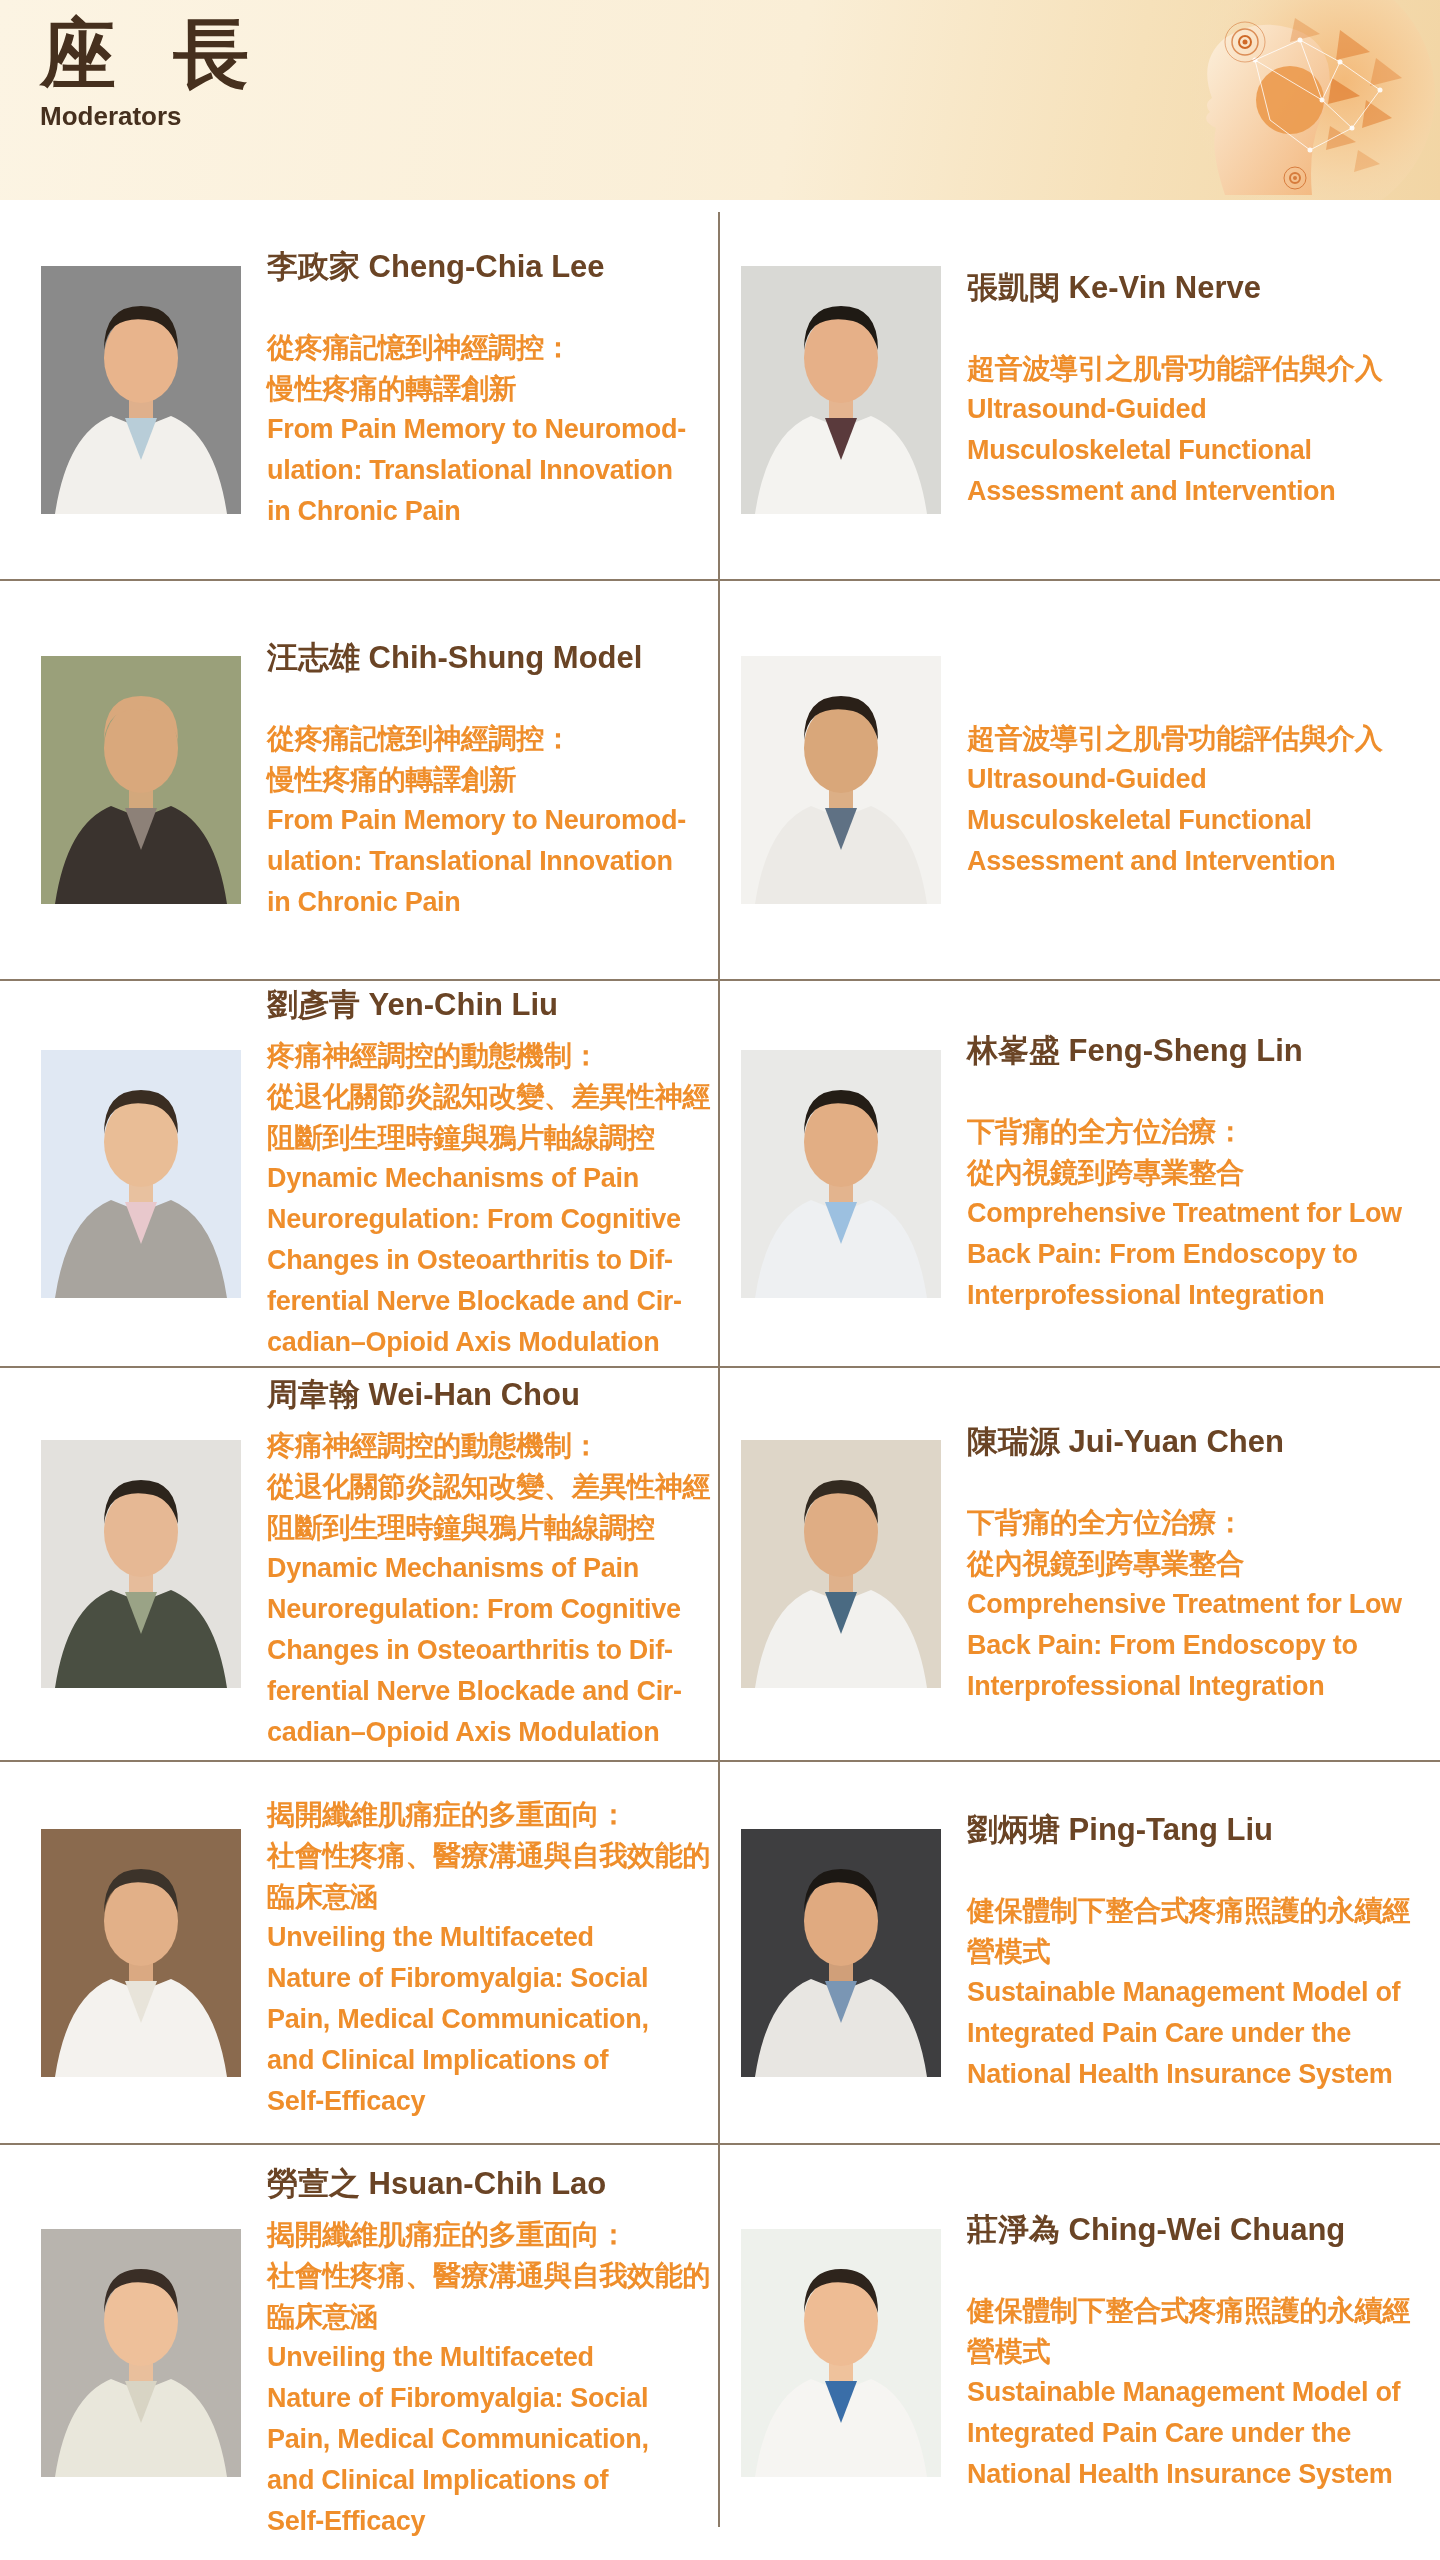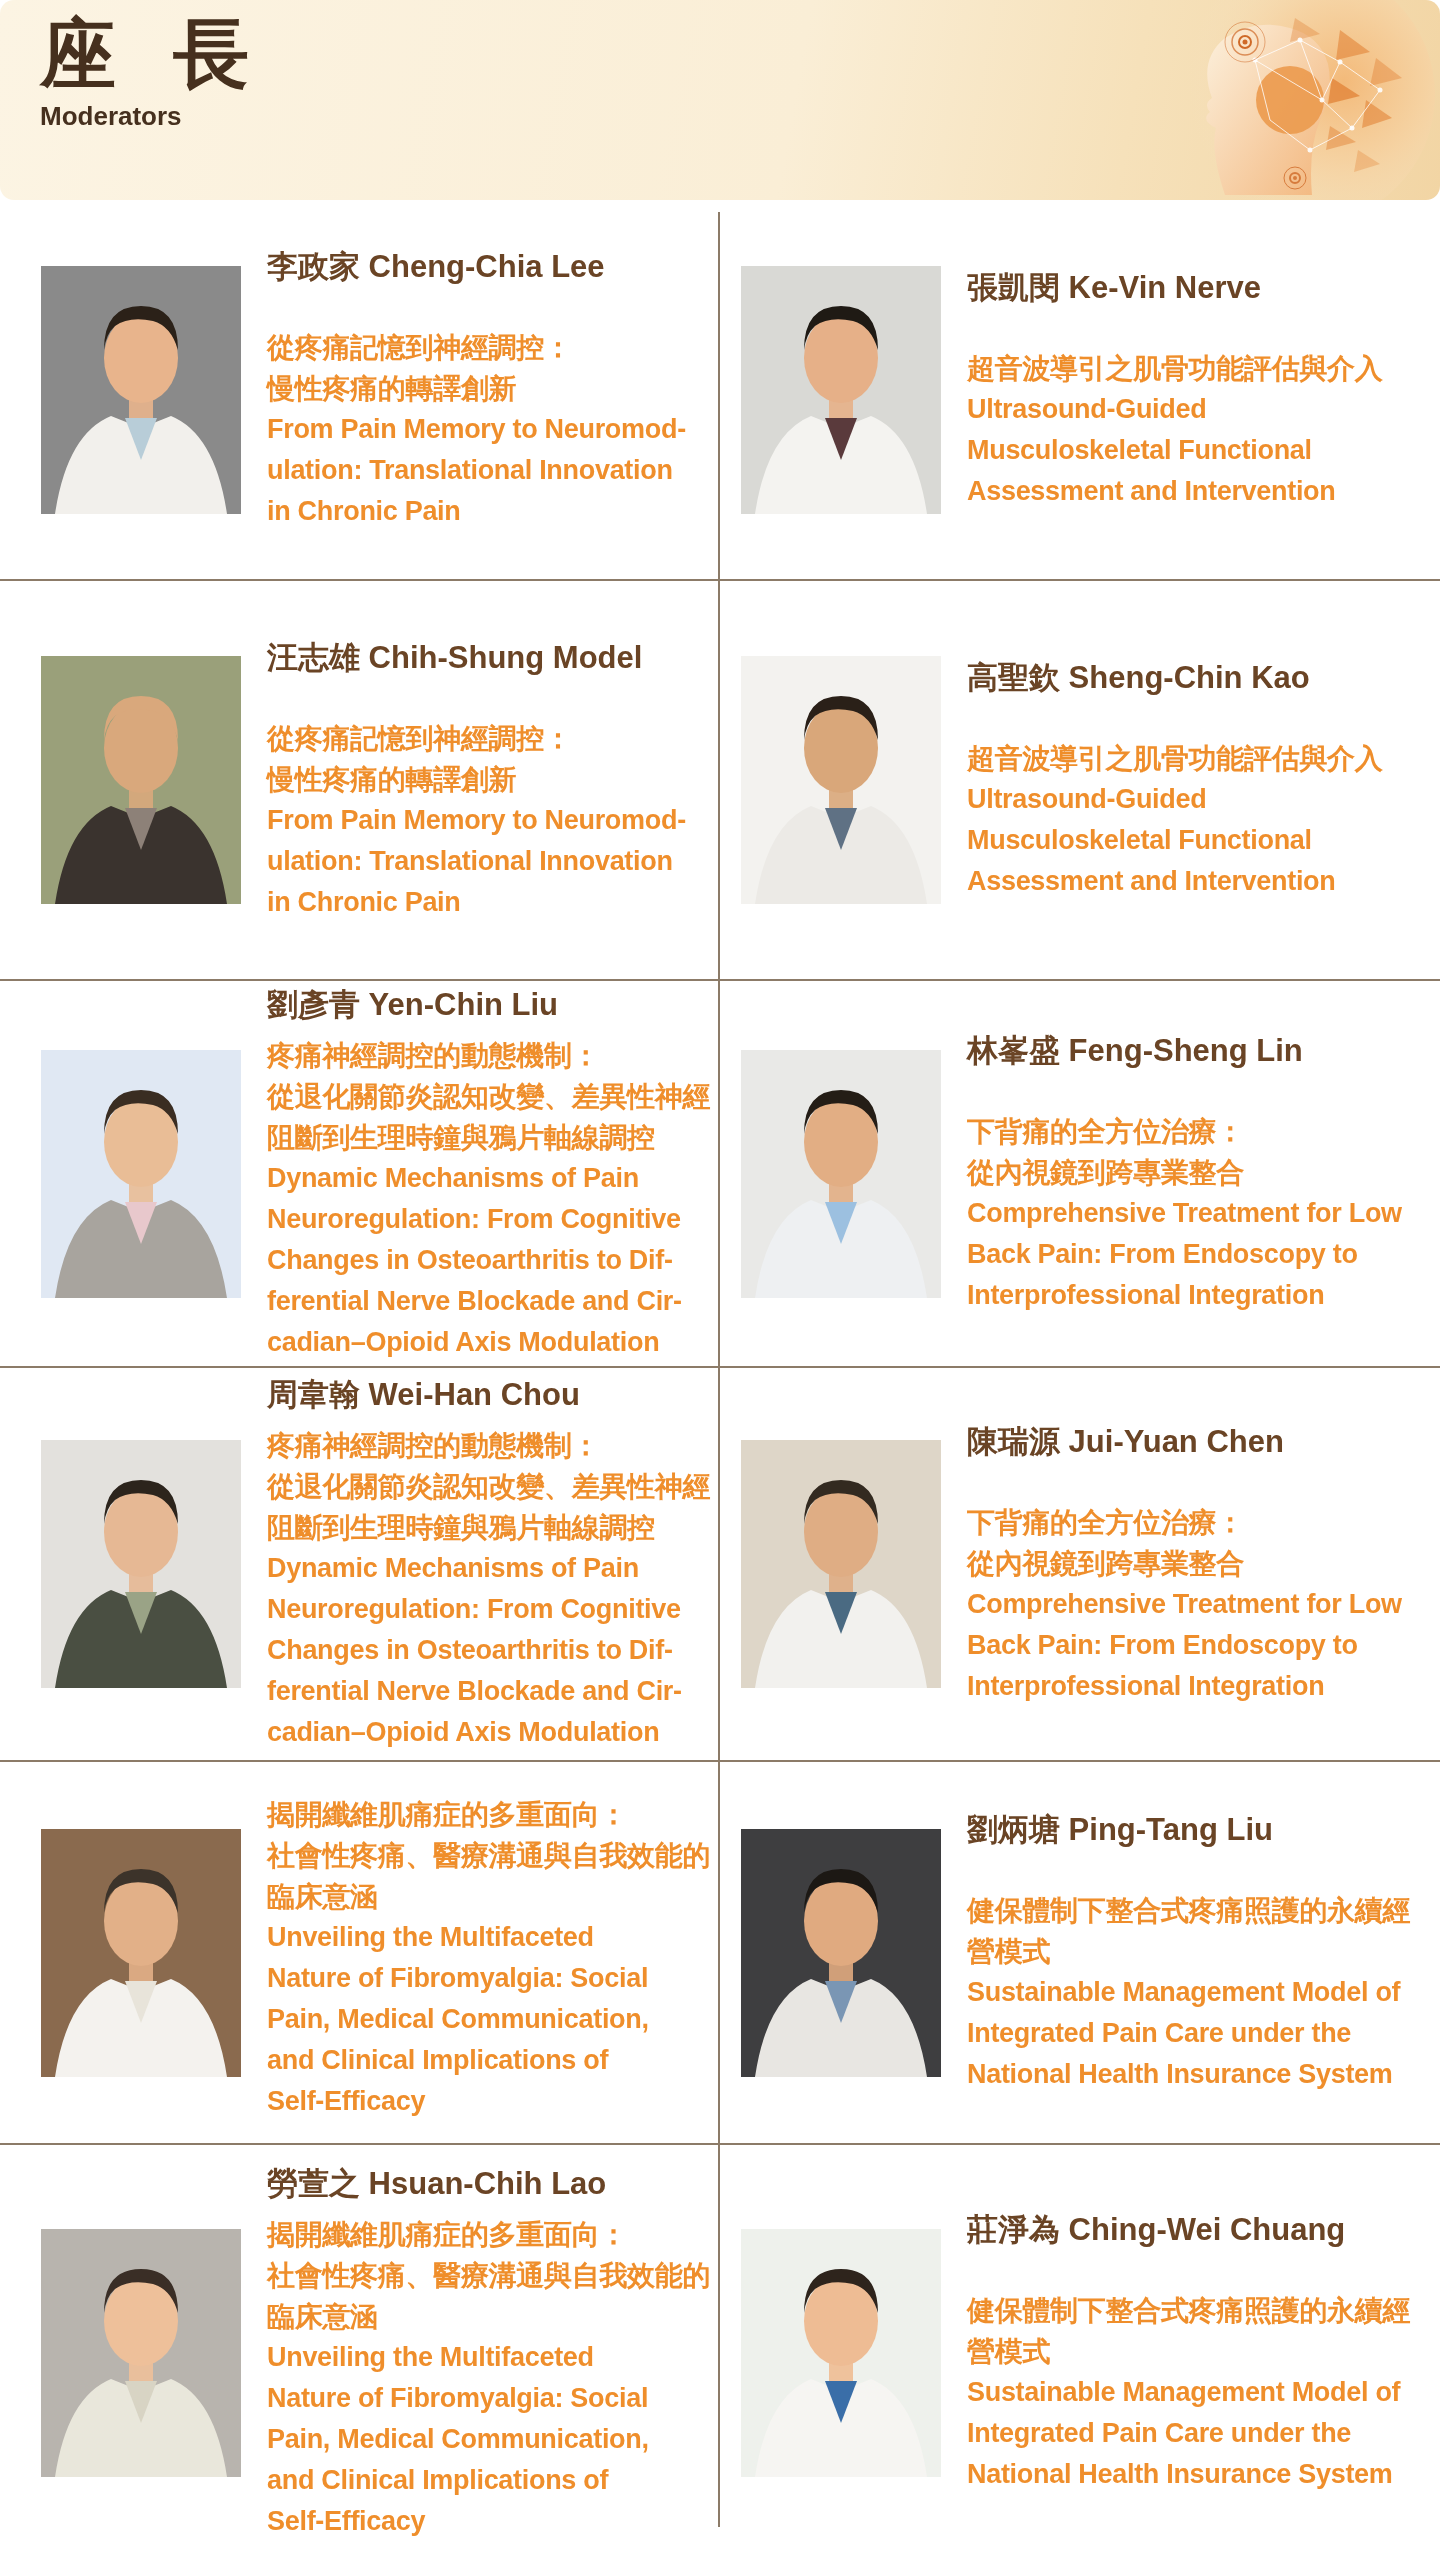--- a/index.html
+++ b/index.html
@@ -9,21 +9,20 @@
     background:#ffffff;
     font-family:"Liberation Sans", sans-serif;
     overflow:hidden;
   }
   
   .header{
     position:relative;
     width:100%;height:200px;
     background:linear-gradient(100deg,#fcf4e3 0%,#faeed6 55%,#f6e1ba 78%,#f2d5a4 100%);
     overflow:hidden;
-    border-radius:14px;
   }
   .header-art{position:absolute;right:0;top:0;height:200px;width:400px;}
   .title-block{position:absolute;left:40px;top:12px;}
   .title-zh{
     font-size:76px;font-weight:700;letter-spacing:18px;
     color:#46301e;line-height:84px;white-space:nowrap;
   }
   .title-en{
     font-size:26px;font-weight:700;color:#46301e;line-height:36px;margin-top:2px;
   }
@@ -200,21 +199,20 @@
       <div class="cell col-right hrule">
       <svg class="photo" viewBox="0 0 200 248" xmlns="http://www.w3.org/2000/svg" aria-hidden="true">
           <rect x="0" y="0" width="200" height="248" fill="#f3f2ef"></rect>
           <rect x="88" y="118" width="24" height="36" fill="#d9a77a" opacity="0.9"></rect>
           <ellipse cx="100" cy="92" rx="37" ry="45" fill="#d9a77a"></ellipse>
           <path d="M63,84 Q63,40 100,40 Q137,40 137,84 Q130,60 112,55 Q88,50 74,60 Q65,68 63,84 Z" fill="#2a2018"></path>
           <path d="M14,248 Q26,168 70,150 L100,162 L130,150 Q174,168 186,248 Z" fill="#eceae6"></path>
           <path d="M84,152 L100,194 L116,152 Z" fill="#5f7184"></path>
         </svg>
       <div class="info">
-        <div class="name">高聖欽 Sheng-Chin Kao</div>
         <div class="name-gap"></div>
         <div class="title-lines">
             <div class="tline zh">超音波導引之肌骨功能評估與介入</div>
             <div class="tline en">Ultrasound-Guided</div>
             <div class="tline en">Musculoskeletal Functional</div>
             <div class="tline en">Assessment and Intervention</div>
           </div>
       </div>
     </div>
       <div class="cell col-left hrule">

